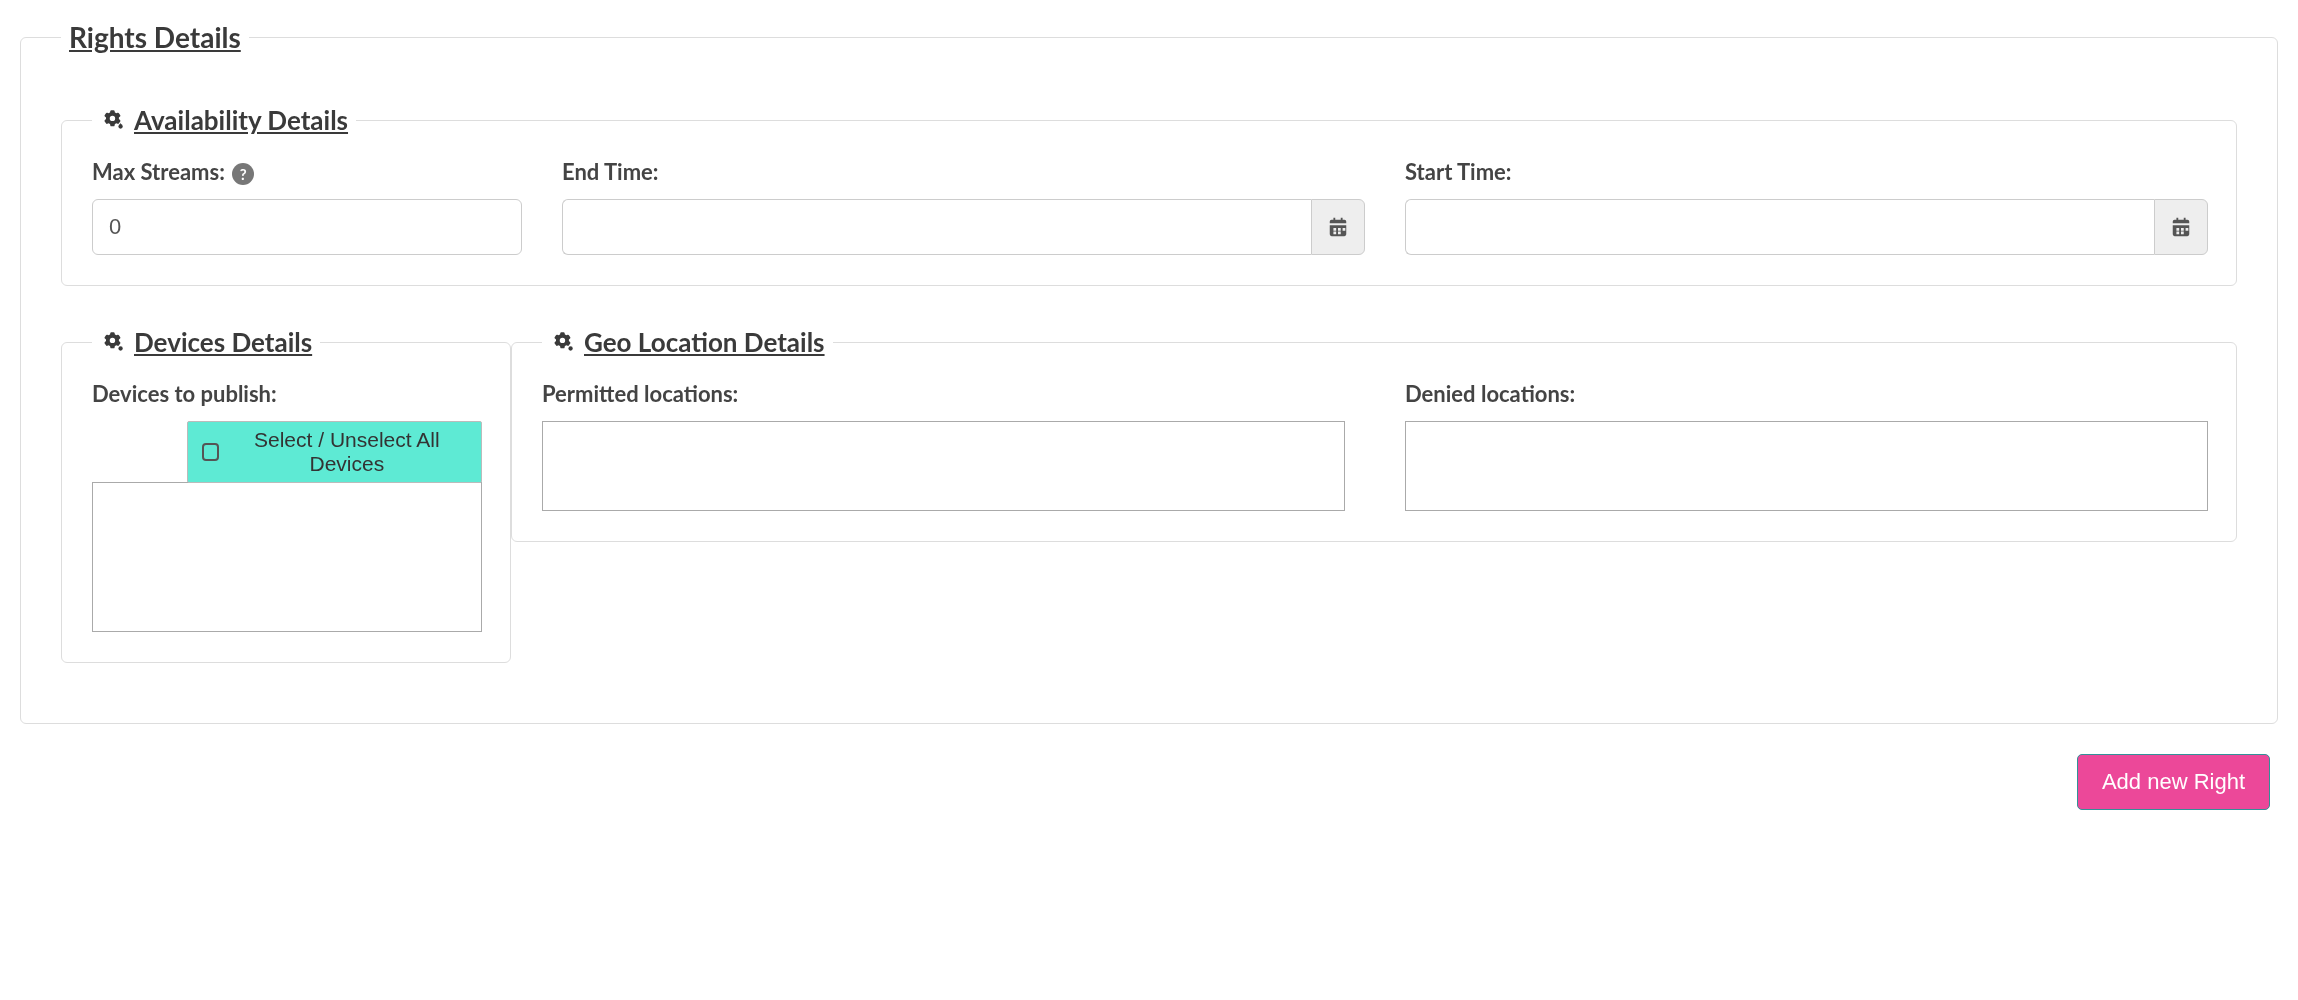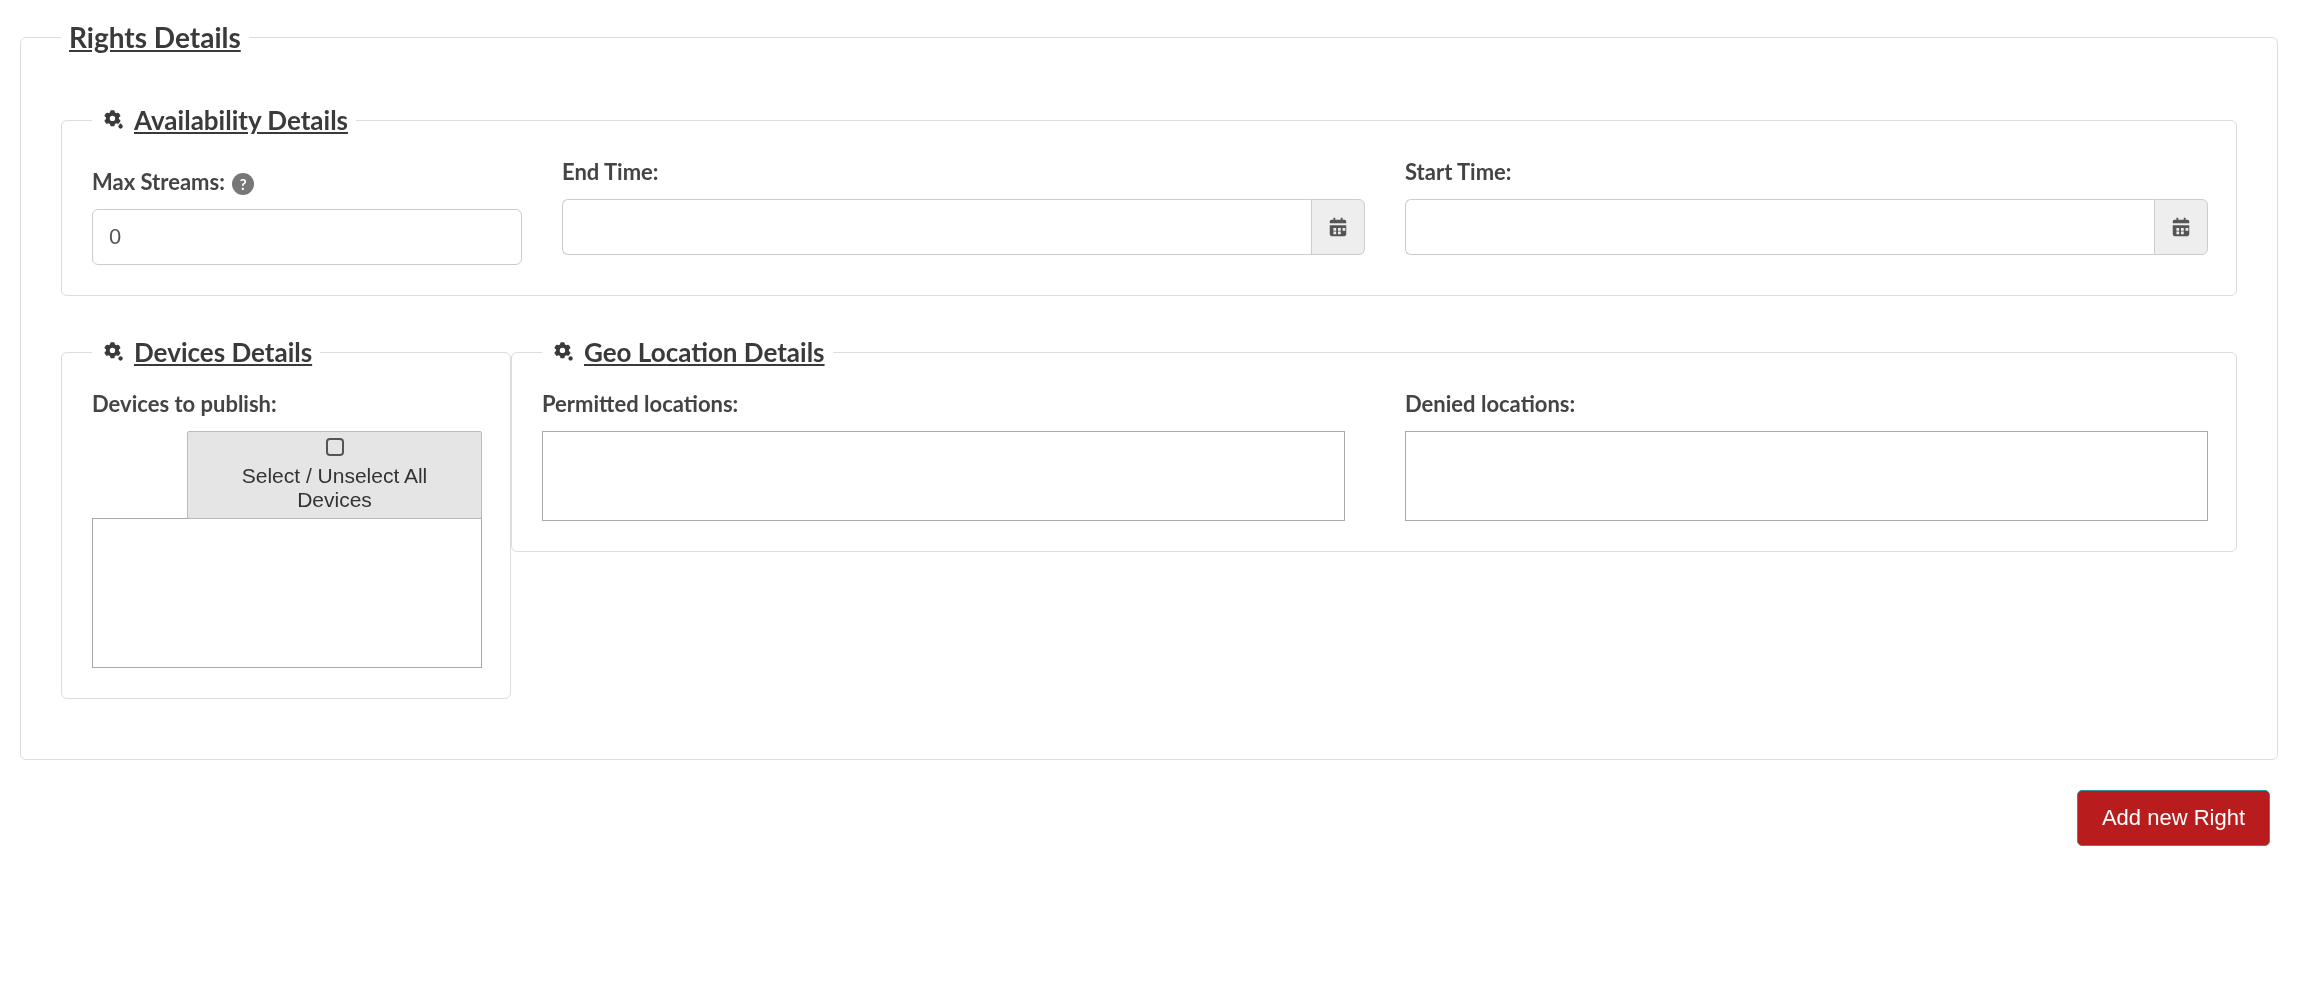--- a/index.html
+++ b/index.html
@@ -42,21 +42,20 @@
     display: flex;
     gap: 40px;
     align-items: flex-start;
   }
   .col {
     flex: 1;
     min-width: 0;
   }
   .col-narrow {
     flex: 0 0 430px;
-    margin-top: 10px;
   }
   label.field-label {
     display: block;
     font-size: 22px;
     font-weight: 700;
     color: #444;
     margin-bottom: 14px;
   }
   .help-icon {
     display: inline-flex;
@@ -123,52 +122,51 @@
   }
   .devices-listbox {
     width: 390px;
     height: 150px;
     border: 1px solid #aaa;
     background: #fff;
     margin-top: -1px;
   }
   .select-all-btn {
     border: 1px solid #bbb;
-    background: #e5e5e5;
+    background: #5eead4;
     padding: 6px 14px;
     font-size: 21px;
     color: #333;
     border-radius: 2px;
     cursor: pointer;
     display: inline-flex;
     align-items: center;
     gap: 8px;
     margin-left: 95px;
-    flex-direction: column;
   }
   .fake-checkbox {
     width: 18px;
     height: 18px;
     border: 2px solid #555;
     border-radius: 4px;
     display: inline-block;
   }
   .geo-row {
     display: flex;
     gap: 60px;
   }
   .geo-col { flex: 1; }
   .footer-row {
     display: flex;
     justify-content: flex-end;
     margin-top: 25px;
     padding-right: 8px;
   }
   .primary-btn {
-    background: #b91c1c;
+    background: #ec4899;
     color: #fff;
     border: 1px solid #339198;
     border-radius: 5px;
     padding: 14px 24px;
     font-size: 22px;
     cursor: pointer;
   }
   .gears-icon svg, .calendar-icon svg { display:block; }
   .gears-icon { color:#3a3a3a; }
   .calendar-icon { color:#555; }

